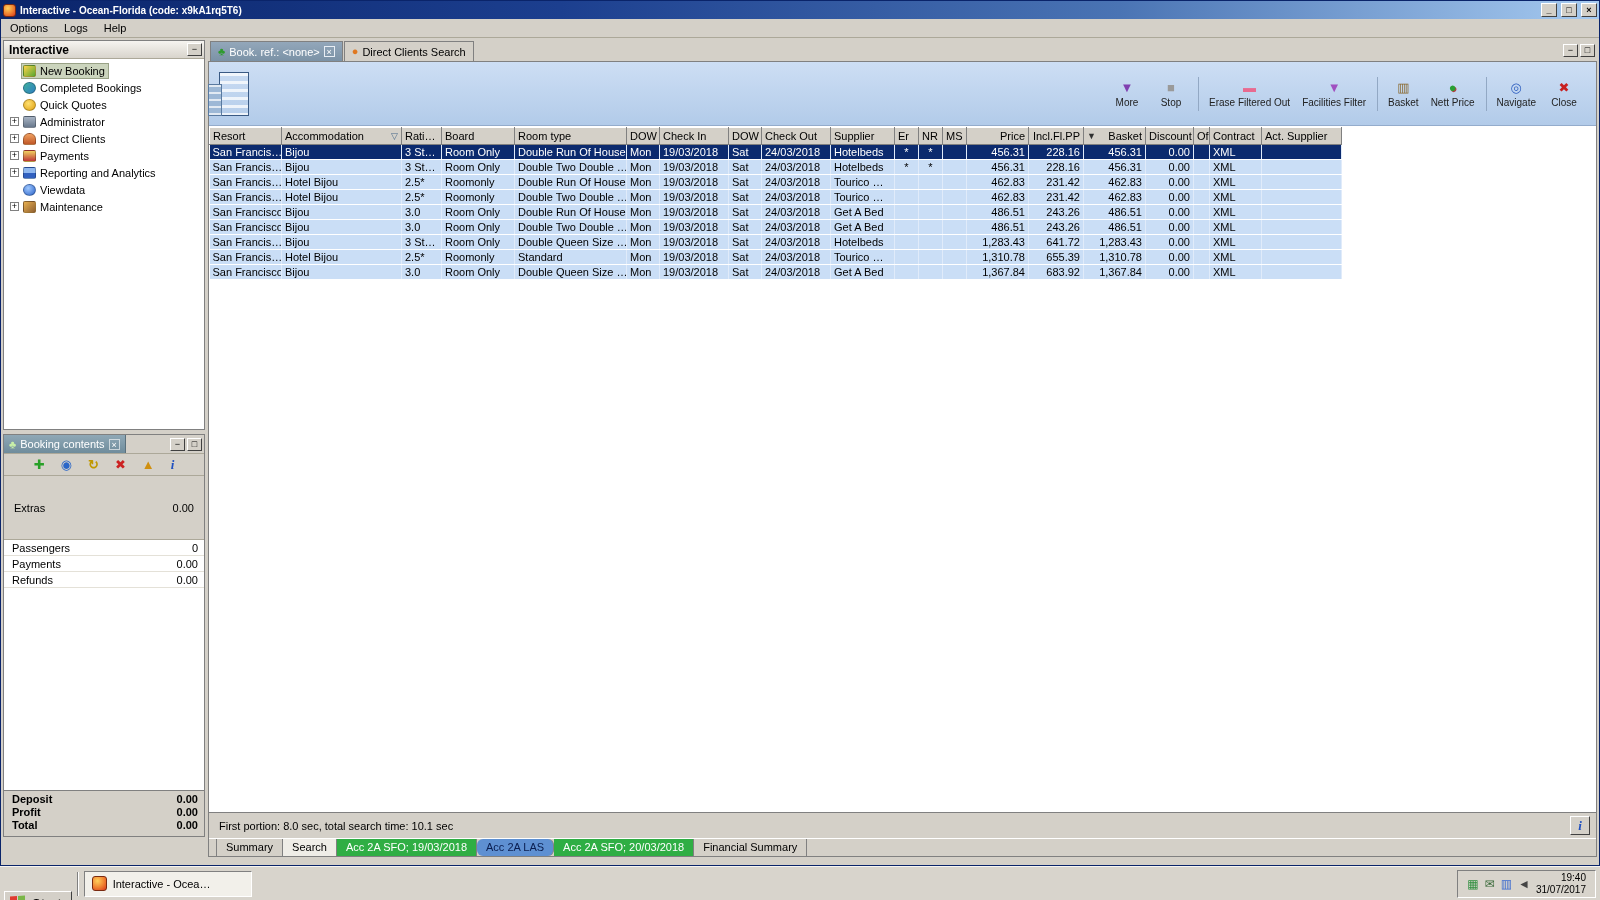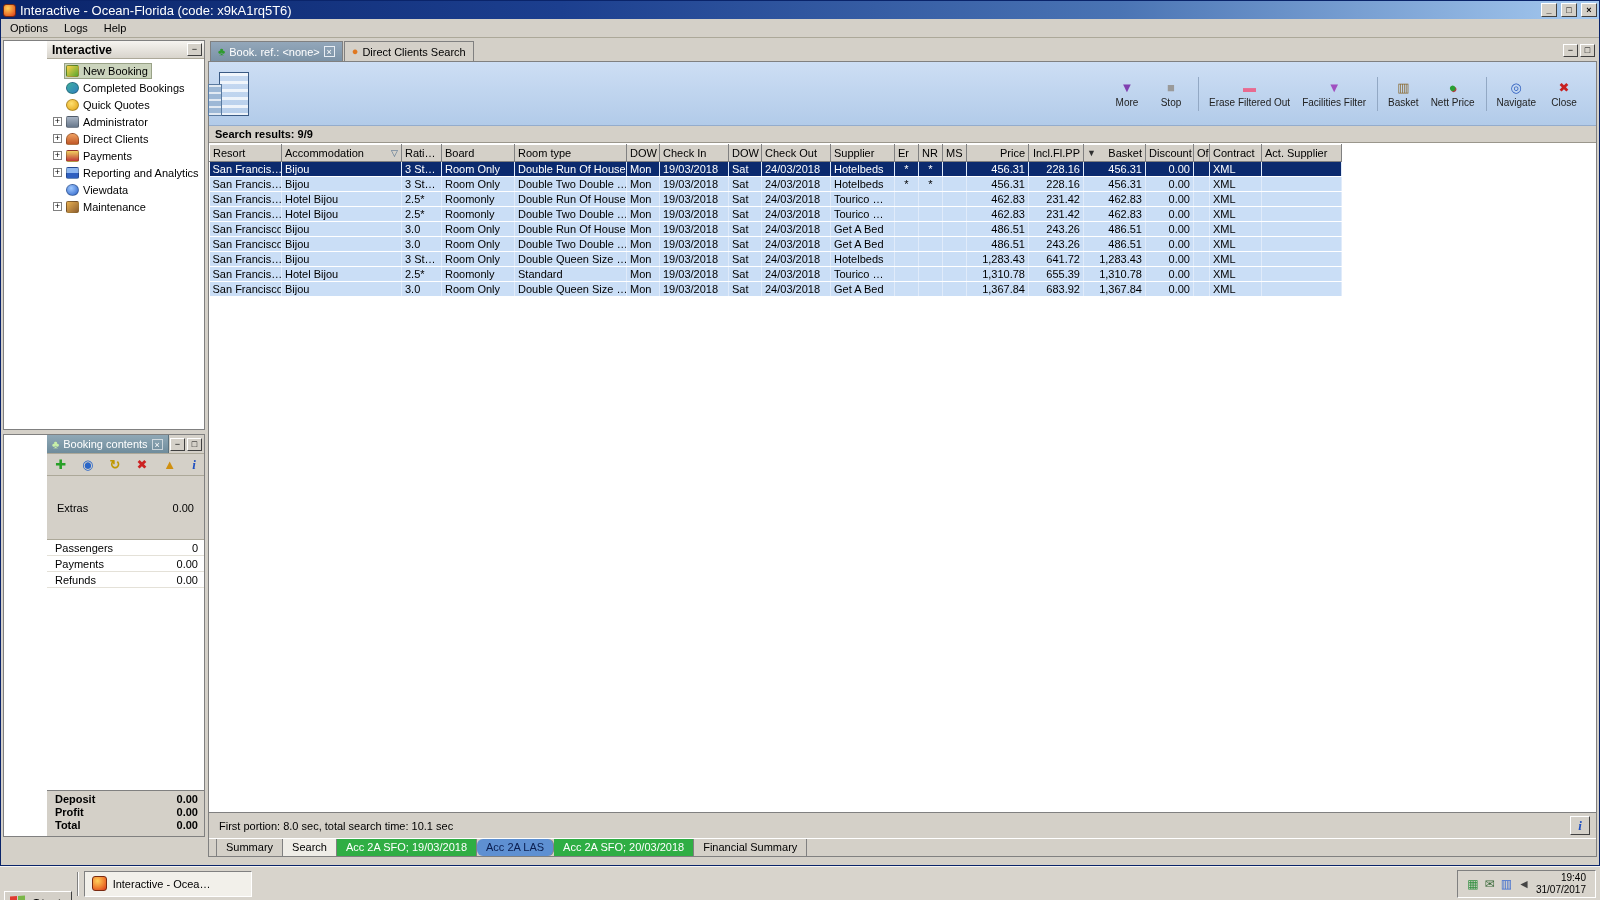--- a/index.html
+++ b/index.html
@@ -5,31 +5,31 @@
   * { margin:0; padding:0; box-sizing:border-box; }
   html,body { width:1600px; height:900px; overflow:hidden; }
   body { font-family:"Liberation Sans", sans-serif; font-size:11px; color:#000; background:#d4d0c8; }
 
   .screen { width:1600px; height:900px; display:flex; flex-direction:column; }
 
   
   .window { flex:1; min-height:0; display:flex; flex-direction:column; border:1px solid #0a246a; background:#d4d0c8; }
   .titlebar { height:18px; background:linear-gradient(to right,#0a246a 0%,#1c3f8f 35%,#4a74b4 70%,#a6caf0 100%); color:#fff; display:flex; align-items:center; gap:4px; padding:0 2px; flex:0 0 18px; }
   .app-logo { width:13px; height:13px; border-radius:3px; background:radial-gradient(circle at 35% 30%, #ffcf5a, #f08030 55%, #d8381e); border:1px solid #7a2a10; }
-  .title-text { flex:1; font-weight:normal; font-size:13px; white-space:nowrap; overflow:hidden; }
+  .title-text { flex:1; font-weight:bold; font-size:10px; white-space:nowrap; overflow:hidden; }
   .wbtn { width:16px; height:14px; background:#d4d0c8; border:1px solid; border-color:#ffffff #404040 #404040 #ffffff; color:#000; font-size:9px; font-weight:bold; display:flex; align-items:center; justify-content:center; line-height:1; }
   .menubar { height:19px; flex:0 0 19px; display:flex; align-items:stretch; background:#d4d0c8; border-bottom:1px solid #aca899; padding-left:1px; }
   .menu-item { padding:3px 8px 0 8px; }
 
   
   .body { flex:1; min-height:0; display:flex; gap:3px; padding:2px 2px 0 2px; }
 
   
   .sidebar { width:202px; flex:0 0 202px; display:flex; flex-direction:column; gap:4px; padding-bottom:28px; }
-  .panel { border:1px solid #808080; background:#fff; display:flex; flex-direction:column; min-height:0;padding-left:43px; }
+  .panel { border:1px solid #808080; background:#fff; display:flex; flex-direction:column; min-height:0; }
   .panel-head { height:18px; flex:0 0 18px; background:linear-gradient(#f6f4f0,#d8d4cc); border-bottom:1px solid #aca899; display:flex; align-items:center; padding:0 2px 0 5px; }
   .panel-title { flex:1; font-weight:bold; font-size:12px; }
   .sqbtn { width:15px; height:13px; background:#d4d0c8; border:1px solid; border-color:#ffffff #404040 #404040 #ffffff; font-size:9px; display:flex; align-items:center; justify-content:center; line-height:1; }
   .nav-panel { height:390px; flex:0 0 390px; }
   .tree { padding:3px 0 0 3px; overflow:hidden; }
   .tree-item { height:17px; display:flex; align-items:center; gap:2px; padding-left:3px; white-space:nowrap; }
   .expander { width:9px; height:9px; flex:0 0 9px; border:1px solid #808080; background:#fff; font-size:9px; line-height:7px; text-align:center; visibility:hidden; }
   .expander.visible { visibility:visible; }
   .tree-body { display:flex; align-items:center; gap:4px; border:1px solid transparent; padding:0 3px 0 1px; height:16px; }
   .tree-item.selected .tree-body { background:#cbd4bd; border-color:#99a287; }
@@ -384,21 +384,20 @@
                 </div>
 
                 <div class="hbtn v-close">
                   <span class="ico"></span>
                   <span class="hlbl">Close</span>
                 </div>
 
             </span>
           </div>
 
-          <div class="results-bar">Search results: 9/9</div>
 
           <div class="table-wrap">
             <table>
               <colgroup>
                 <col style="width:72px">
                   <col style="width:120px">
                   <col style="width:40px">
                   <col style="width:73px">
                 <col style="width:112px">
                   <col style="width:33px">

